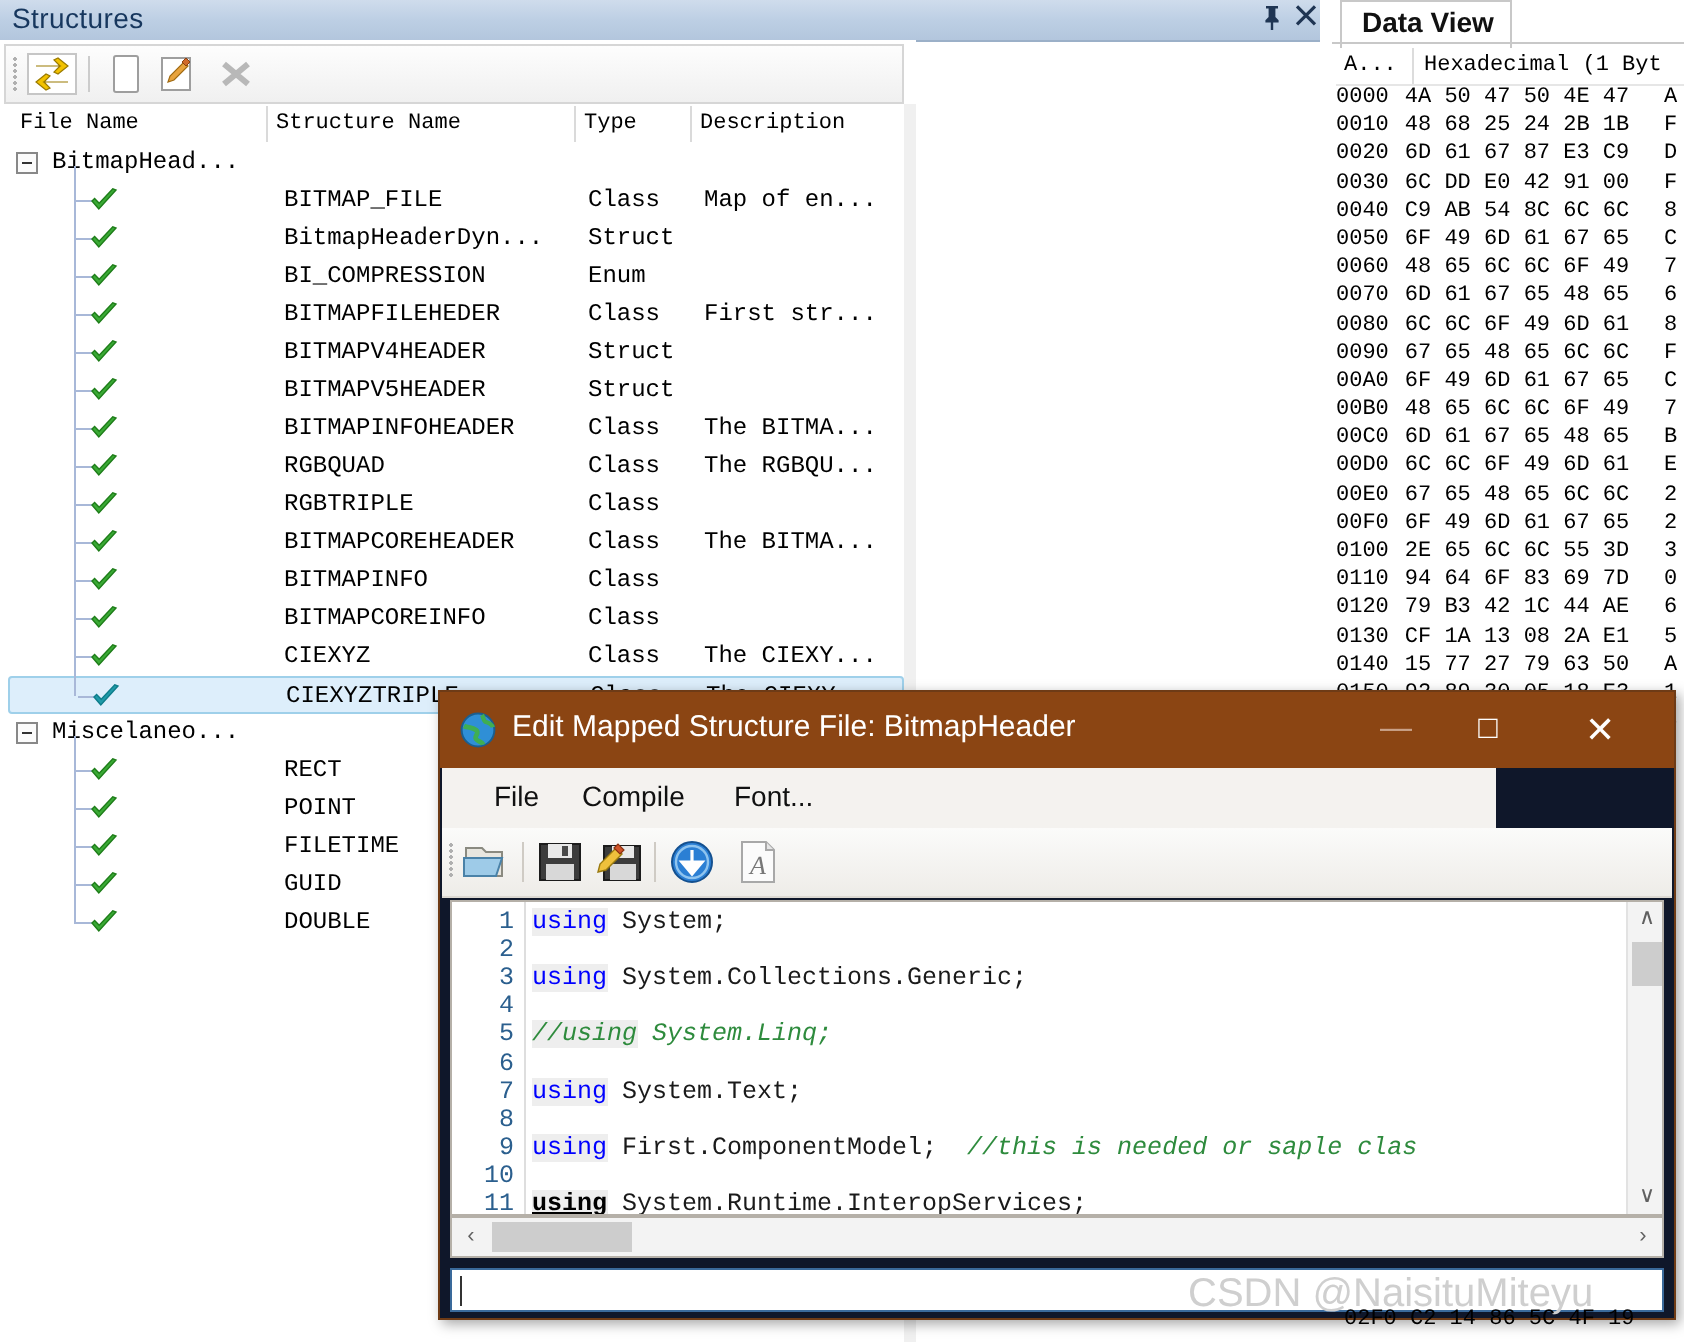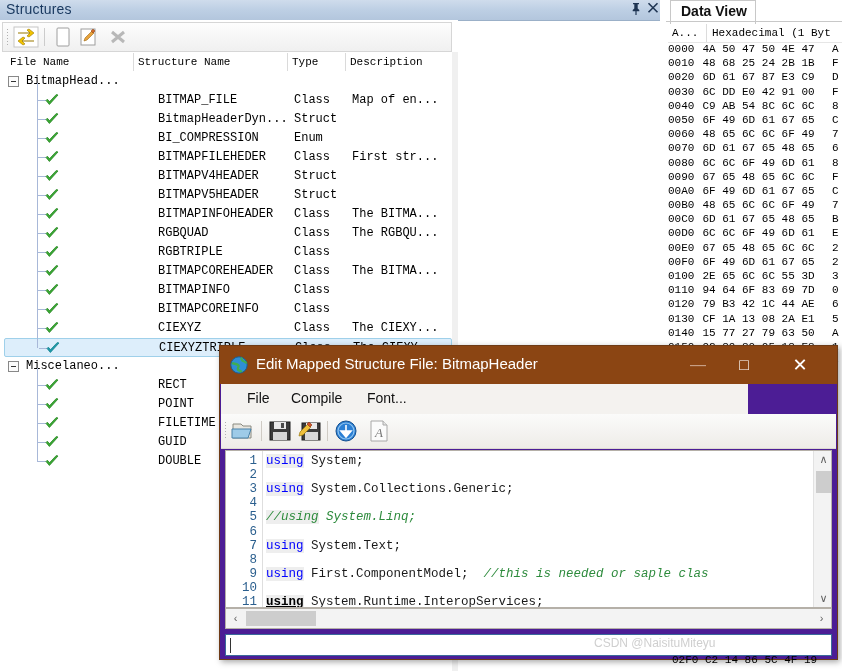--- a/index.html
+++ b/index.html
@@ -46,21 +46,21 @@
     border-bottom:1px solid #e2e2e2;
     font-family:"Liberation Mono", monospace;font-size:11px;color:#000;
   }
   .th{top:4px;color:#000;}
   .thsep{top:1px;width:1px;height:18px;background:#dadada;}
   #tree-body{left:4px;top:52px;width:450px;height:395px;background:#fff;
     font-family:"Liberation Mono", monospace;font-size:12px;color:#000;}
   .trow{left:0;width:450px;height:19px;}
   .trow.sel{background:#ddeefb;border:1px solid #9fd0ea;border-radius:2px;width:448px;box-sizing:border-box;}
   .cfile{position:absolute;left:22px;top:2px;}
-  .cstruct{position:absolute;left:154px;top:2px;}
+  .cstruct{position:absolute;left:138px;top:2px;}
   .ctype{position:absolute;left:290px;top:2px;}
   .cdesc{position:absolute;left:348px;top:2px;}
   .exp-box{position:absolute;left:4px;top:4px;width:11px;height:11px;
     border:1px solid #888;background:#fbfbfb;box-sizing:border-box;}
   .exp-box:before{content:"";position:absolute;left:2px;top:4px;width:5px;height:1px;background:#333;}
   .tline-v{position:absolute;left:33px;width:1px;background:#a8b8d8;}
   .tline-h{position:absolute;width:8px;height:1px;background:#a8b8d8;}
   .chk{position:absolute;left:41px;top:3px;width:14px;height:13px;}
   #tree-scrollv{left:452px;top:32px;width:6px;height:620px;background:#f0f0f0;}
 
@@ -82,21 +82,21 @@
   .hrow{position:relative;height:14.2px;white-space:nowrap;}
   .hoff{color:#000;}
   .hbytes{color:#000;margin-left:8px;}
   #dv-ascii{left:166px;top:43px;width:10px;height:628px;
     font-family:"Liberation Mono", monospace;font-size:11px;color:#000;
     overflow:hidden;}
   .arow{height:14.2px;}
 
   
   #dialog{left:219px;top:345px;width:617px;height:313px;
-    border:1px solid #6e3b16;background:#4c1d95;
+    border:1px solid #6e3b16;background:#0f172a;
     box-shadow:2px 2px 6px rgba(0,0,0,.35);}
   #dlg-title{left:0;top:0;width:617px;height:38px;background:#8b4513;}
   #dlg-icon{left:10px;top:10px;width:18px;height:18px;}
   #dlg-title-text{left:36px;top:9px;color:#ffffff;font-size:15px;}
   .dlgbtn{top:0;height:38px;width:46px;color:#ffffff;text-align:center;
     line-height:38px;font-size:16px;cursor:pointer;}
   #dlg-min{left:455px;color:#c9a188;}
   #dlg-max{left:501px;}
   #dlg-close{left:557px;font-size:18px;}
 
@@ -132,21 +132,21 @@
   #ed-hscroll{left:5px;top:262px;width:607px;height:21px;background:#f3f3f3;
     border:1px solid #b5b0a8;box-sizing:border-box;}
   .hsb-arrow{position:absolute;top:0;width:19px;height:19px;text-align:center;
     line-height:19px;color:#606060;font-size:11px;cursor:pointer;}
   #ed-hthumb{position:absolute;left:20px;top:2px;width:70px;height:15px;background:#cdcdcd;cursor:pointer;}
 
   #dlg-input{left:5px;top:288px;width:607px;height:22px;background:#ffffff;
     border:1px solid #3a6a9b;box-sizing:border-box;}
   #dlg-caret{left:4px;top:3px;width:1px;height:15px;background:#333;}
 
-  #watermark{left:594px;top:636px;font-size:12px;color:#cfcfcf;
+  #watermark{left:594px;top:636px;font-size:20px;color:#cfcfcf;
     font-family:"Liberation Sans", sans-serif;white-space:nowrap;}
 </style>
 </head>
 <body>
 
 <div class="abs" id="structures-panel">
 
   <div class="abs" id="structures-titlebar"></div>
   <div class="abs" id="structures-title">Structures</div>
 

